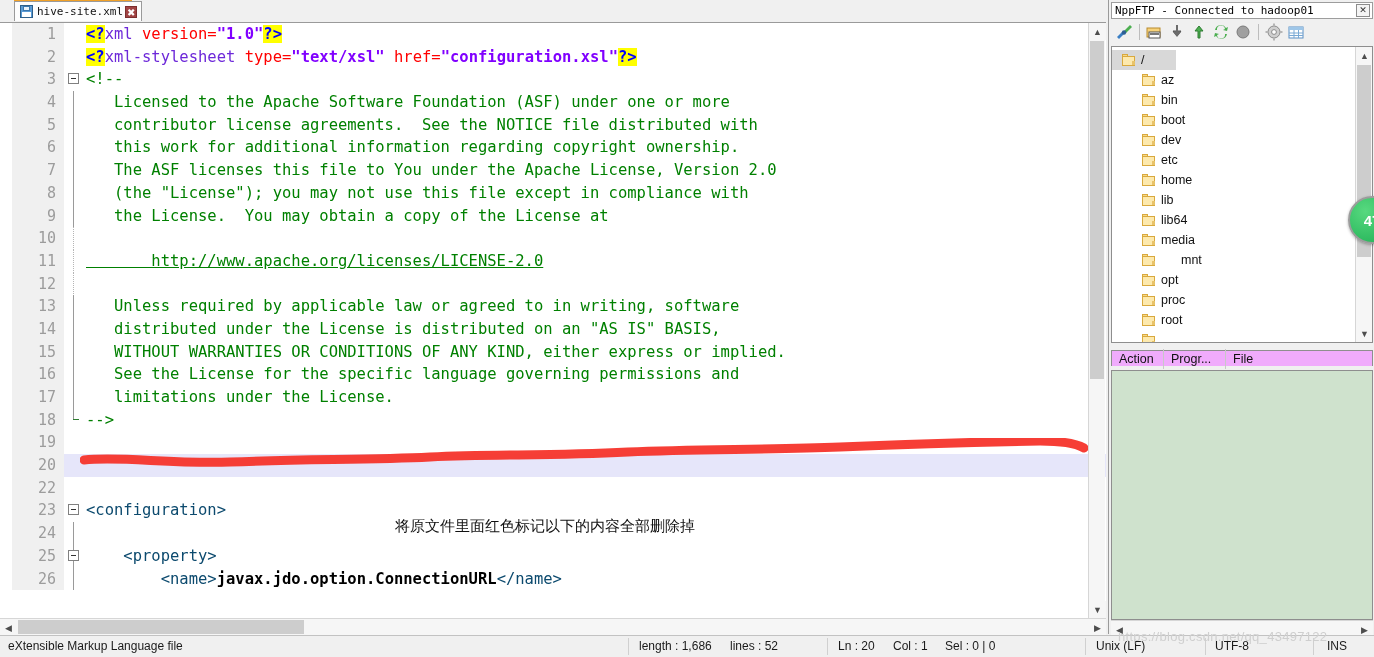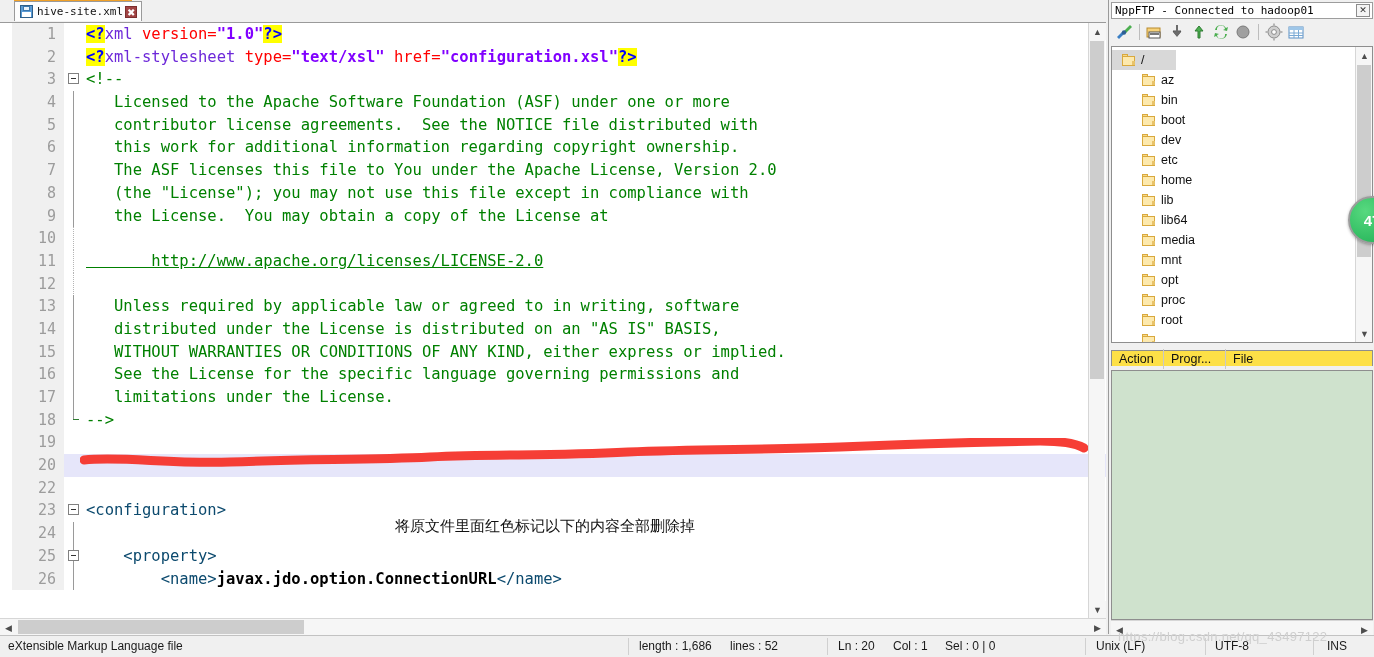--- a/index.html
+++ b/index.html
@@ -100,21 +100,21 @@
   #ftp-tree{position:absolute;left:2px;top:46px;width:262px;height:297px;background:#fff;
       border:1px solid #8e8e8e;box-sizing:border-box;overflow:hidden;}
   .tnode{height:20px;display:flex;align-items:center;font-size:12.5px;color:#111;
      font-family:"Liberation Sans",sans-serif;}
   .tnode.sel{background:#d8d8d8;width:54px;}
   .folder{width:14px;height:12px;flex:none;margin-right:5px;position:relative;}
   .folder .tabb{position:absolute;left:0;top:0;width:6px;height:3px;background:#f6d98a;border:1px solid #d9a93d;border-bottom:none;box-sizing:border-box;}
   .folder .bodyy{position:absolute;left:0;top:2px;width:13px;height:10px;background:#fde9ad;border:1px solid #d9a93d;box-sizing:border-box;}
   .folder .fold2{position:absolute;right:1px;bottom:1px;width:3px;height:4px;background:#e8c36a;}
 
-  #ftp-queue-head{position:absolute;left:2px;top:350px;width:262px;height:16px;background:#fde047;
+  #ftp-queue-head{position:absolute;left:2px;top:350px;width:262px;height:16px;background:#f0abfc;
       border:1px solid #8e8e8e;border-bottom:none;box-sizing:border-box;display:flex;align-items:center;}
   .qcol{font-size:12.5px;color:#111;padding-left:7px;height:20px;line-height:20px;box-sizing:border-box;}
   .qcol.b{border-right:1px solid #c8c8c8;}
   #ftp-queue-body{position:absolute;left:2px;top:370px;width:262px;height:250px;background:#cfe2cd;
       border:1px solid #8e8e8e;box-sizing:border-box;}
 
   #green-badge{position:absolute;left:1348px;top:196px;width:44px;height:44px;border-radius:50%;
       background:radial-gradient(circle at 35% 30%,#57d97f,#1faf54);border:2px solid #9c9c9c;
       color:#fff;font-weight:bold;font-size:15px;display:flex;align-items:center;justify-content:center;
       box-shadow:0 1px 3px rgba(0,0,0,.3);}
@@ -508,21 +508,21 @@
           <span>lib64</span>
         </div>
         <div class="tnode" style="padding-left:30px;">
           <span class="folder">
               <span class="tabb"></span>
               <span class="bodyy"></span>
               <span class="fold2"></span>
             </span>
           <span>media</span>
         </div>
-        <div class="tnode" style="padding-left:30px;">
+        <div class="tnode" style="padding-left:30px;gap:20px;">
           <span class="folder">
               <span class="tabb"></span>
               <span class="bodyy"></span>
               <span class="fold2"></span>
             </span>
           <span>mnt</span>
         </div>
         <div class="tnode" style="padding-left:30px;">
           <span class="folder">
               <span class="tabb"></span>

